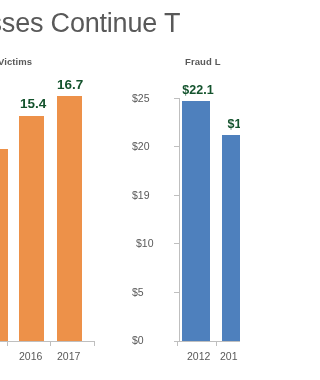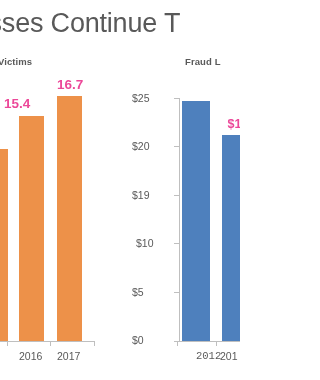--- a/index.html
+++ b/index.html
@@ -56,21 +56,21 @@
     letter-spacing: 0.1px;
   }
   .bar {
     position: absolute;
     bottom: 0;
   }
   .bar-label {
     position: absolute;
     white-space: nowrap;
     font-weight: 700;
-    color: #ec4899;
+    color: #14532d;
     text-align: center;
   }
   .cat-label {
     position: absolute;
     white-space: nowrap;
     font-size: 10.5px;
     color: #595959;
   }
   .axis-line {
     position: absolute;
@@ -142,21 +142,21 @@
   <div class="chart" id="chart-victims">
 
     <div class="chart-title">aud Victims</div>
 
     <div class="plot">
 
       <div class="bar" style="left:-17px; width:25px; height:70.8%; background:#ED9149;"></div>
       <div class="bar-label" style="left:-17px; width:25px; bottom:72.5%;">1</div>
 
       <div class="bar" style="left:19px; width:25px; height:83.2%; background:#ED9149;"></div>
-      <div class="bar-label" style="left:4px; width:25px; bottom:84.9%;">15.4</div>
+      <div class="bar-label" style="left:20px; width:25px; bottom:84.9%;">15.4</div>
 
       <div class="bar" style="left:57px; width:25px; height:90.3%; background:#ED9149;"></div>
       <div class="bar-label" style="left:57px; width:25px; bottom:92.0%;">16.7</div>
 
       <div class="axis-line" style="left:0px; top:271px; width:95px; height:1px;"></div>
       <div class="tick" style="left:7px;  top:271px; width:1px; height:5px;"></div>
       <div class="tick" style="left:50px; top:271px; width:1px; height:5px;"></div>
       <div class="tick" style="left:94px; top:271px; width:1px; height:5px;"></div>
 
       <div class="cat-label" style="left:-17px; width:25px; top:280px;">5</div>
@@ -185,27 +185,28 @@
       <div class="tick" style="left:42px; top:173px; width:5px; height:1px;"></div>
 
       <div class="y-label" style="left:0px; width:38px; top:216px;">$5</div>
       <div class="tick" style="left:42px; top:222px; width:5px; height:1px;"></div>
 
       <div class="y-label" style="left:0px; width:38px; top:264px;">$0</div>
 
       <div class="axis-line" style="left:47px; top:28px; width:1px; height:244px;"></div>
 
       <div class="bar" style="left:50px; width:28px; height:88.4%; background:#4E80BD;"></div>
+      <div class="bar-label" style="left:48px; width:36px; bottom:90.0%;">$22.1</div>
 
       <div class="bar" style="left:90px; width:28px; height:76.0%; background:#4E80BD;"></div>
       <div class="bar-label" style="left:88px; width:36px; bottom:77.6%;">$19</div>
 
       <div class="axis-line" style="left:42px; top:271px; width:66px; height:1px;"></div>
       <div class="tick" style="left:45px; top:271px; width:1px; height:5px;"></div>
       <div class="tick" style="left:84px; top:271px; width:1px; height:5px;"></div>
 
-      <div class="cat-label" style="left:64px; width:32px; top:280px;font-family:Liberation Mono, monospace;">2012</div>
+      <div class="cat-label" style="left:55px; width:32px; top:280px;">2012</div>
       <div class="cat-label" style="left:88px; width:32px; top:280px;">201</div>
 
     </div>
   </div>
 
 </div>
 
 </body></html>

